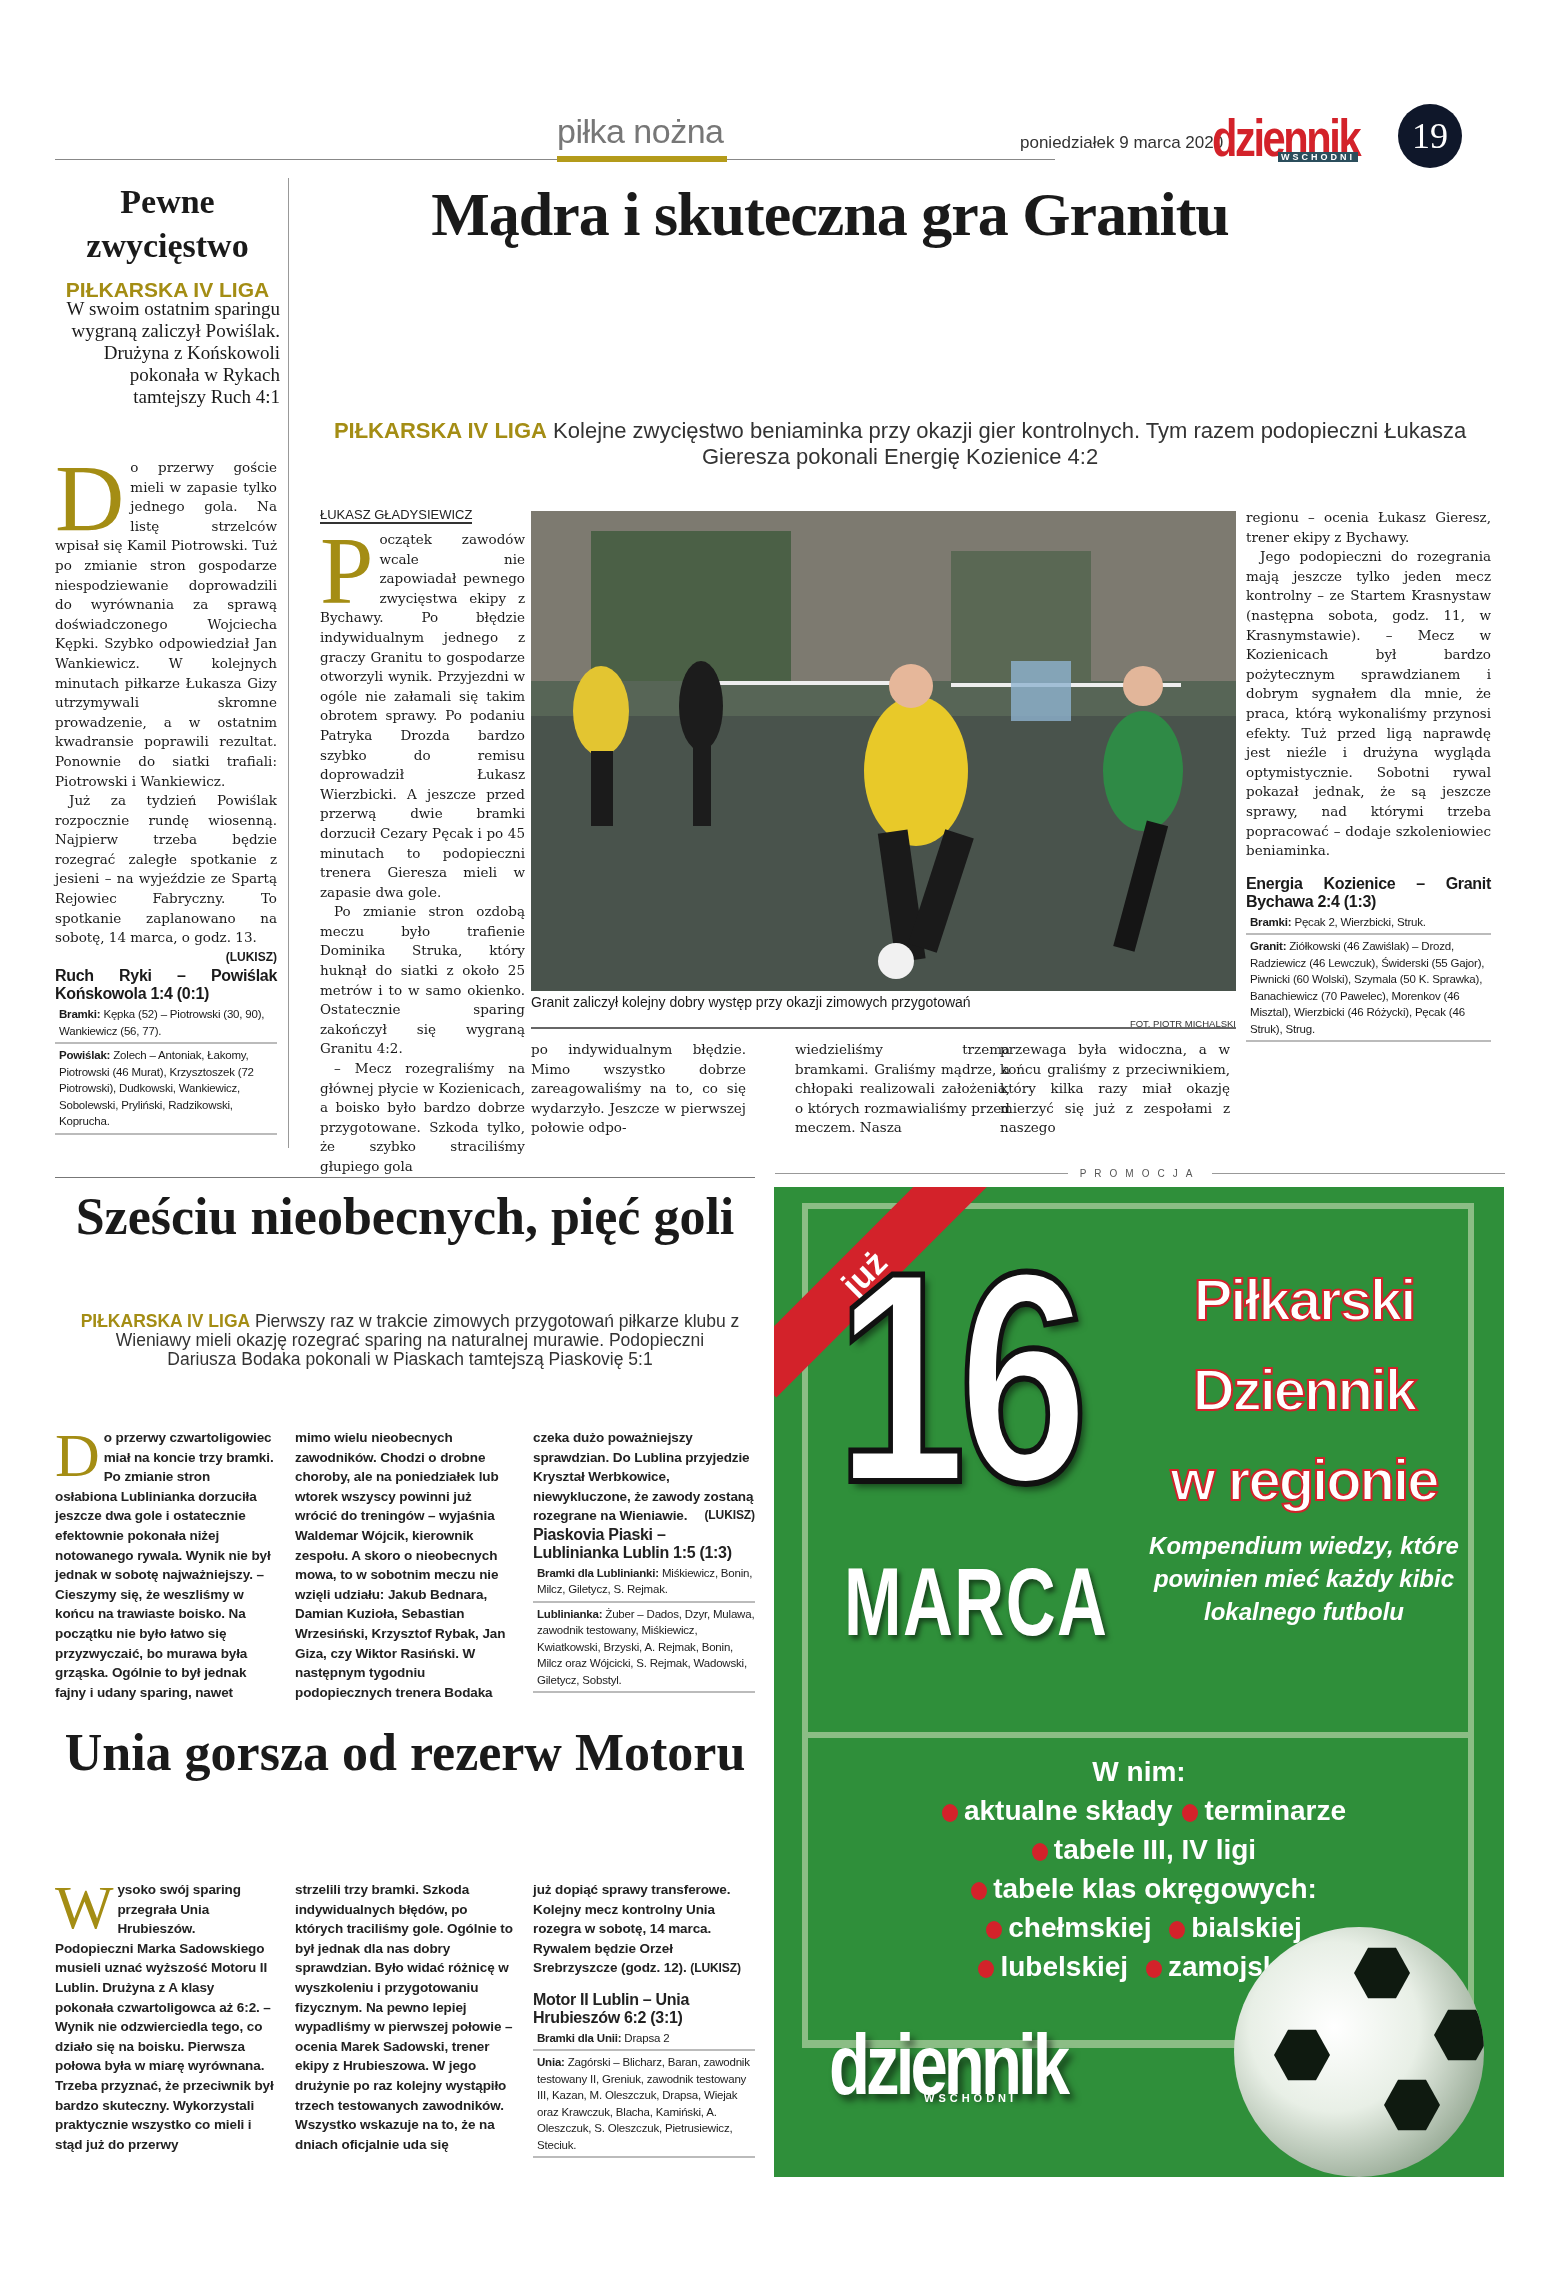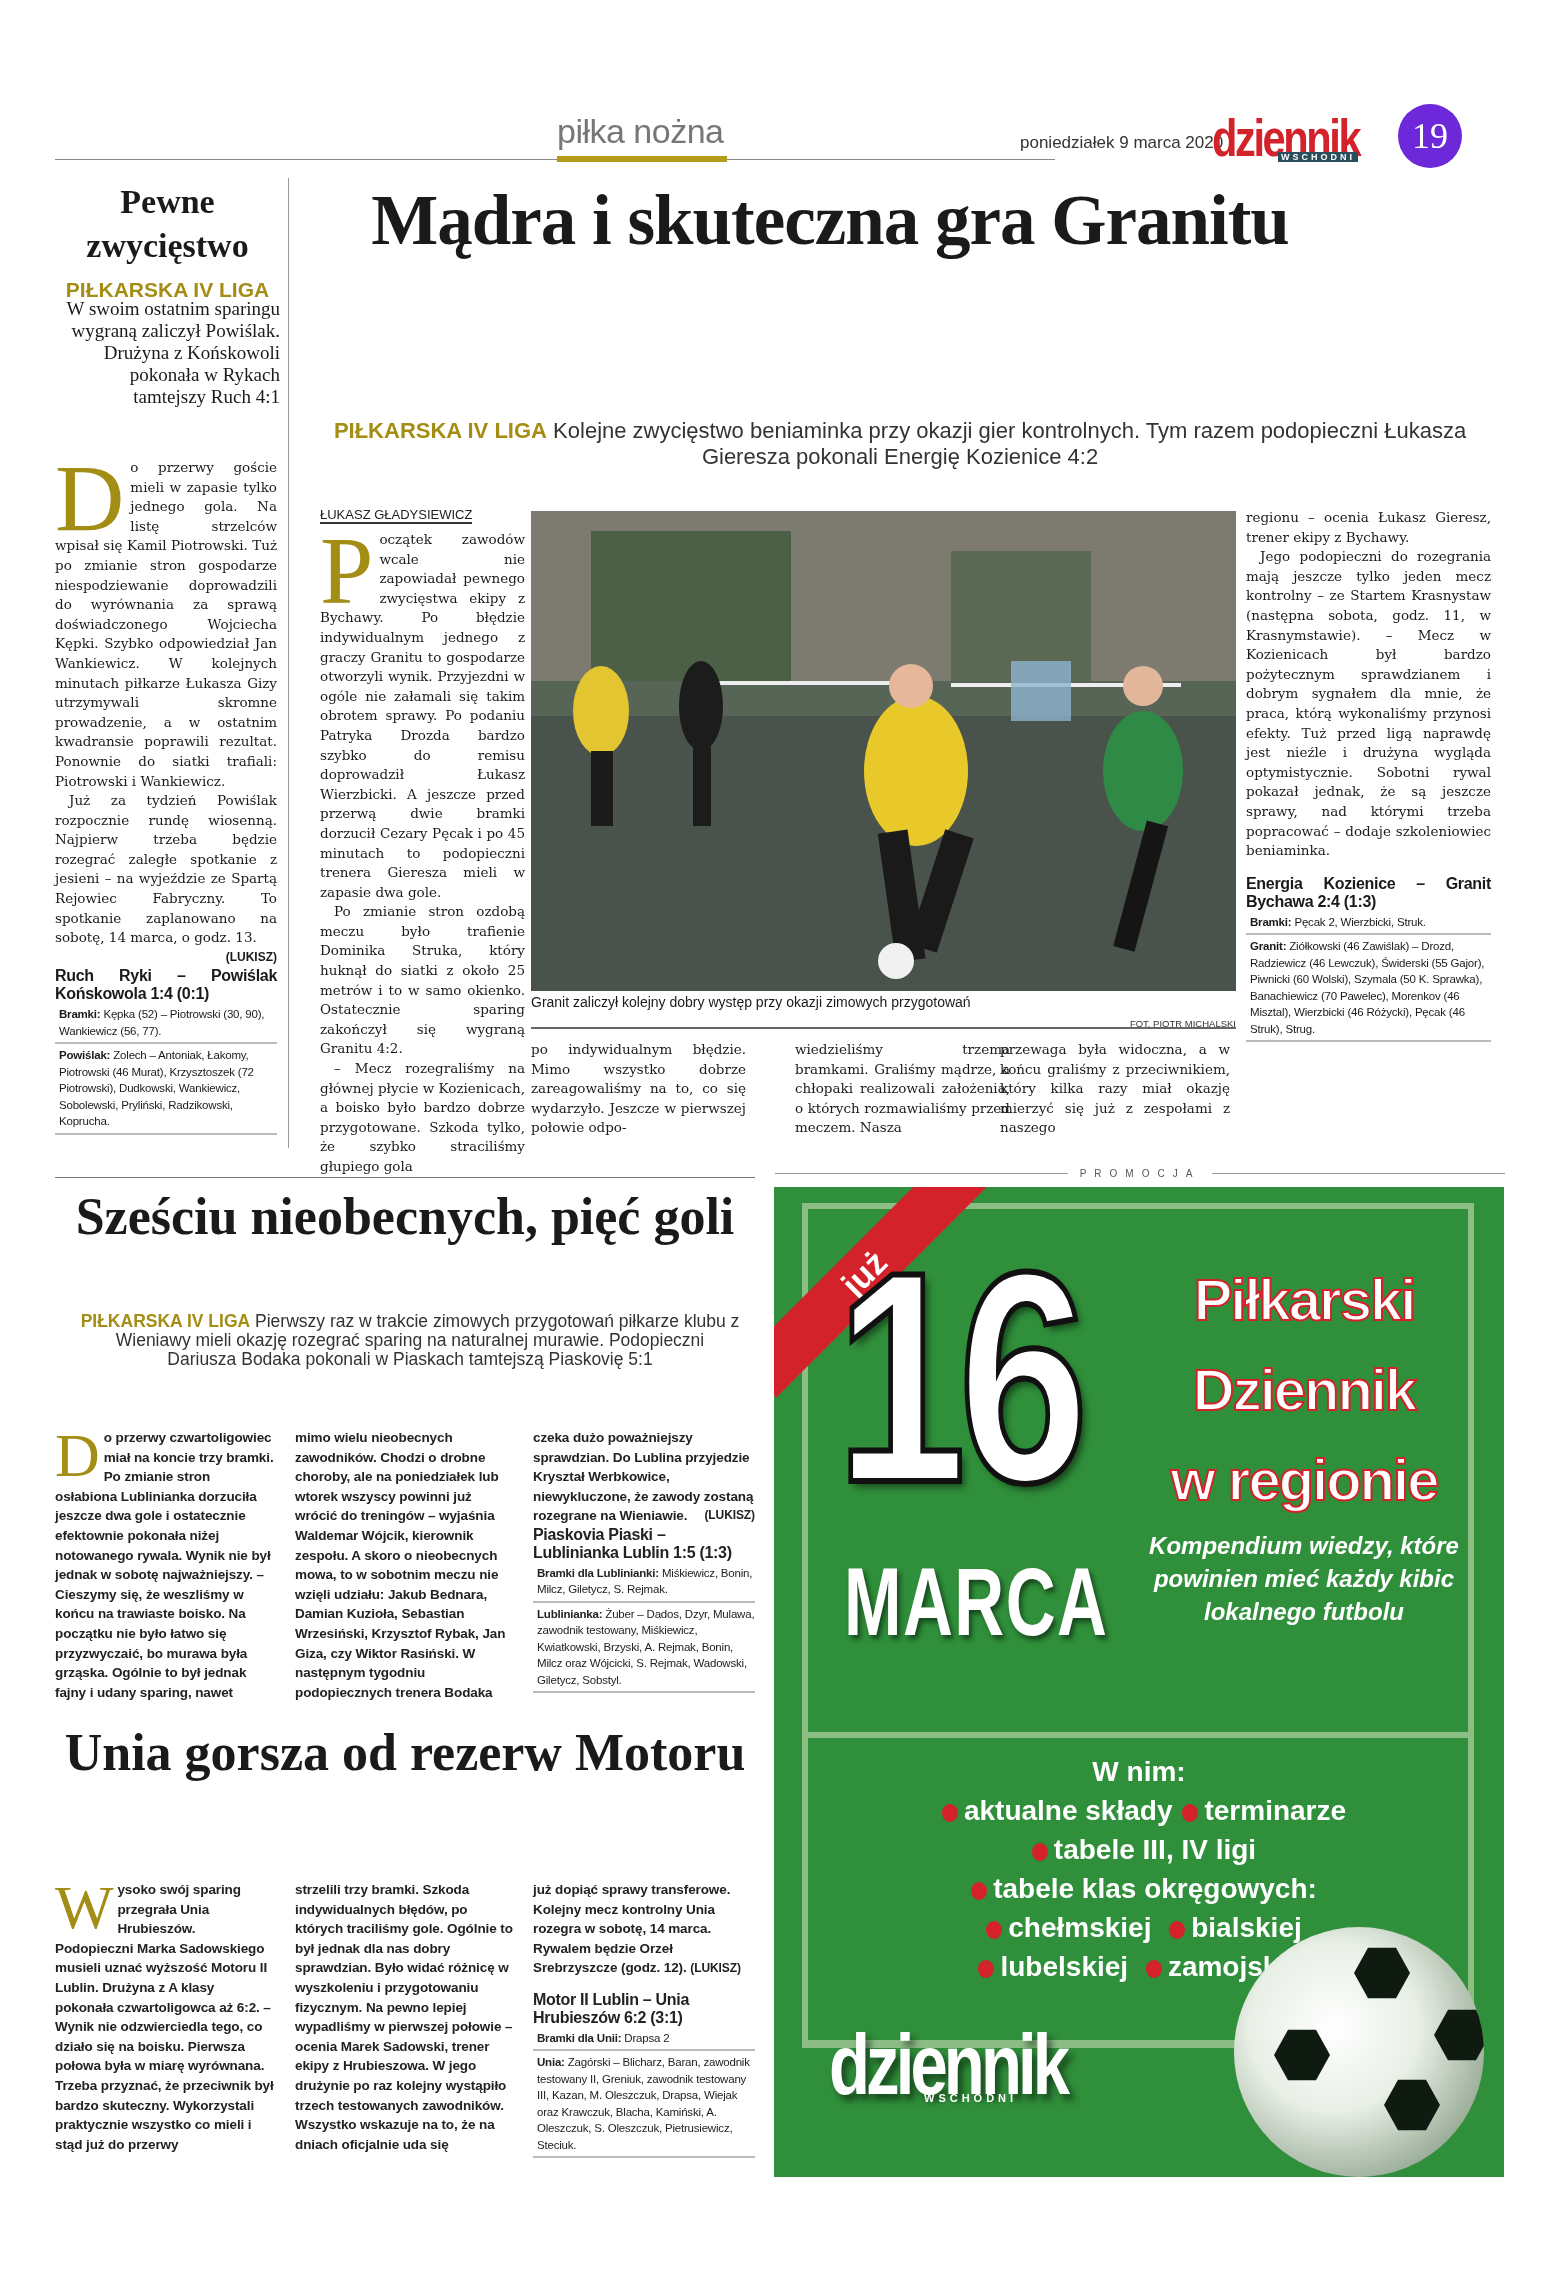--- a/index.html
+++ b/index.html
@@ -7,36 +7,36 @@
 body{position:relative;font-family:"DejaVu Serif",serif;color:#1a1a1a}
 .abs{position:absolute}
 .gold{color:#a48d14}
 
 #topline{left:55px;top:159px;width:1000px;height:1px;background:#888}
 #section{left:557px;top:112px;font-family:"Liberation Sans",sans-serif;font-size:34px;color:#777;letter-spacing:-0.5px}
 #section-bar{left:557px;top:156px;width:170px;height:6px;background:#b49b1a}
 #date{left:1020px;top:133px;font-family:"Liberation Sans",sans-serif;font-size:17px;color:#333}
 #logo{left:1212px;top:108px;font-family:"Liberation Sans",sans-serif;font-weight:bold;font-size:52px;color:#d3222a;letter-spacing:-3px;transform:scaleX(.8);transform-origin:left}
 #logo-sub{left:1278px;top:152px;background:#2b4e5c;color:#fff;font-size:9px;letter-spacing:3px;padding:0 3px;font-family:"Liberation Sans",sans-serif;font-weight:bold}
-#pagenum{left:1398px;top:104px;width:64px;height:64px;border-radius:50%;background:#6d28d9;color:#fff;font-family:"Liberation Serif",serif;font-size:36px;display:flex;align-items:center;justify-content:center}
+#pagenum{left:1398px;top:104px;width:64px;height:64px;border-radius:50%;background:#0f172a;color:#fff;font-family:"Liberation Serif",serif;font-size:36px;display:flex;align-items:center;justify-content:center}
 
 #vline{left:288px;top:178px;width:1px;height:970px;background:#999}
 #side-title{left:55px;top:180px;width:225px;text-align:center;font-family:"Liberation Serif",serif;font-weight:bold;font-size:34px;line-height:44px}
 #side-kicker{left:55px;top:278px;width:225px;text-align:center;font-family:"Liberation Sans",sans-serif;font-weight:bold;font-size:21px}
 #side-lead{left:55px;top:300px;width:225px;text-align:right;font-family:Liberation Serif, serif;font-size:19px;line-height:22px}
 .col{position:absolute;font-family:"DejaVu Serif",serif;font-size:13.5px;line-height:19.6px;text-align:justify;hyphens:auto}
 .col p{text-indent:14px}
 .col p.first{text-indent:0}
 .drop{float:left;font-family:"Liberation Serif",serif;color:#a48d14;font-size:96px;line-height:74px;margin:4px 6px 0 0}
 .box-title{font-family:"Liberation Sans",sans-serif;font-weight:bold;font-size:16px;line-height:18px;letter-spacing:-0.3px}
 .box-small{font-family:"Liberation Sans",sans-serif;font-size:11.5px;line-height:16.5px;padding:3px 0 3px 4px;border-bottom:2px solid #bbb;text-align:left;letter-spacing:-0.2px}
 .box-small b{font-weight:bold}
 .sig{float:right;font-family:"Liberation Sans",sans-serif;font-weight:bold;font-size:12px}
 
-#main-title{left:330px;top:165px;width:1000px;text-align:center;font-family:"Liberation Serif",serif;font-weight:bold;font-size:71px;line-height:110px;letter-spacing:-1px}
+#main-title{left:330px;top:159px;width:1000px;text-align:center;font-family:"Liberation Serif",serif;font-weight:bold;font-size:62px;line-height:110px;letter-spacing:-1px}
 #main-deck{left:330px;top:418px;width:1140px;text-align:center;font-family:"Liberation Sans",sans-serif;font-size:22px;line-height:26px;color:#333}
 #main-deck .k{font-weight:bold;color:#a48d14}
 #byline{left:320px;top:507px;font-family:"Liberation Sans",sans-serif;font-size:13px;color:#222;border-bottom:2px solid #333}
 #photo{left:531px;top:511px;width:705px;height:480px;background:linear-gradient(180deg,#8a8578 0%,#6e7062 18%,#485a45 30%,#5d6a5c 40%,#4f5a52 50%,#45504a 100%);overflow:hidden}
 #caption{left:531px;top:994px;width:705px;font-family:"Liberation Sans",sans-serif;font-size:14px;border-bottom:2px solid #666;padding-bottom:17px}
 #credit{left:531px;top:1018px;width:705px;text-align:right;font-family:"Liberation Sans",sans-serif;font-size:9.5px;color:#333}
 
 #midline{left:55px;top:1177px;width:700px;height:1px;background:#777}
 #promo-label{left:775px;top:1168px;width:730px;display:flex;align-items:center;gap:12px;font-family:"Liberation Sans",sans-serif;font-size:10px;letter-spacing:8px;color:#555}
 #promo-label .ln{flex:1;height:1px;background:#999}

